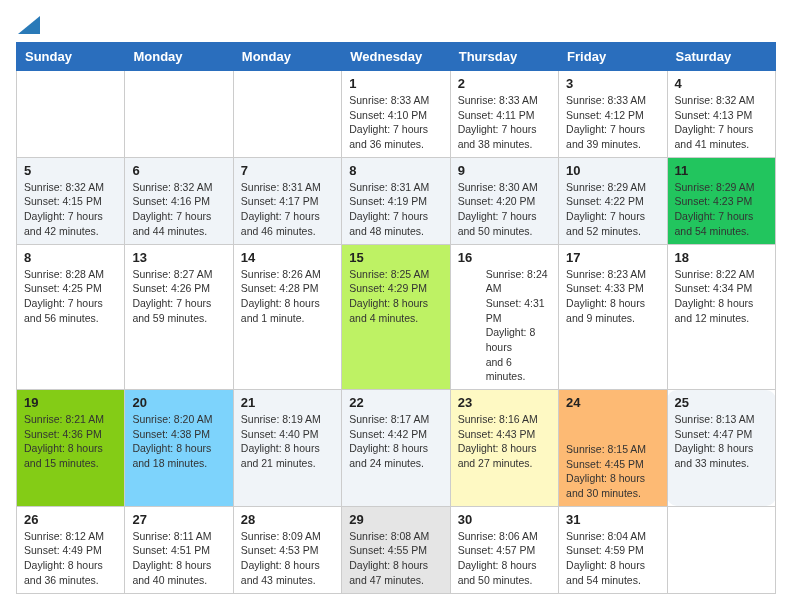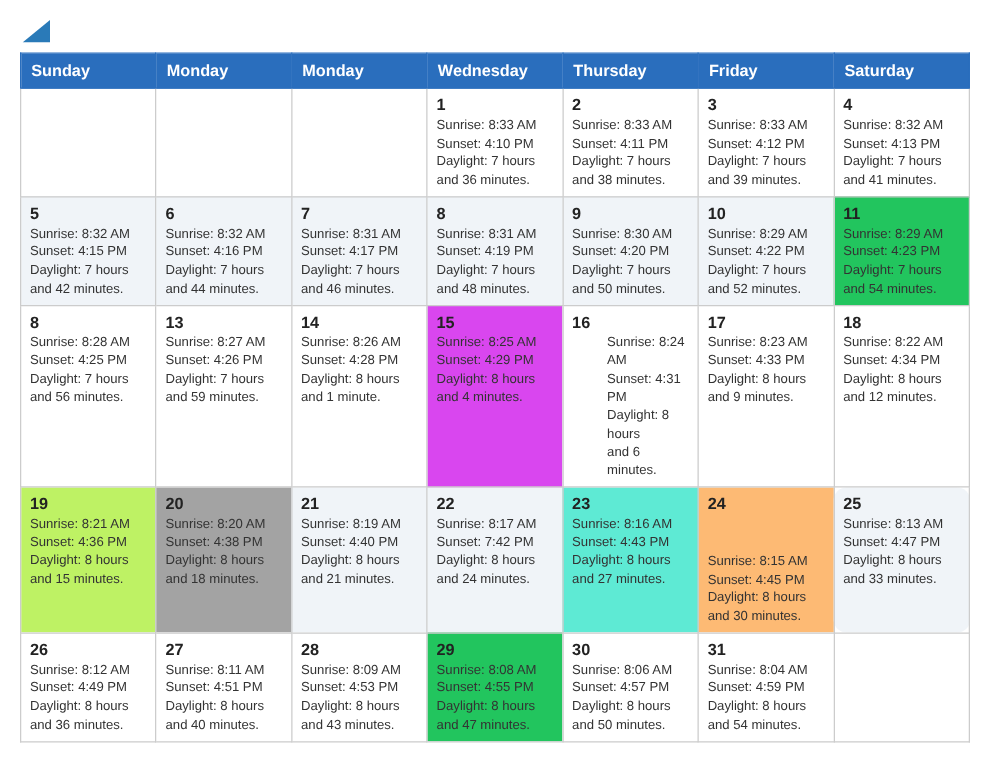--- a/index.html
+++ b/index.html
@@ -217,21 +217,21 @@
 Daylight: 7 hours
 and 59 minutes.</div>
         </td>
         <td style="background: rgb(255, 255, 255);">
           <div class="day-number">14</div>
           <div class="day-info" style="white-space: pre-line;">Sunrise: 8:26 AM
 Sunset: 4:28 PM
 Daylight: 8 hours
 and 1 minute.</div>
         </td>
-        <td style="background: #d946ef;">
+        <td style="background: #bef264;">
           <div class="day-number">15</div>
           <div class="day-info" style="white-space: pre-line;">Sunrise: 8:25 AM
 Sunset: 4:29 PM
 Daylight: 8 hours
 and 4 minutes.</div>
         </td>
         <td style="background: rgb(255, 255, 255);">
           <div class="day-number">16</div>
           <div class="day-info" style="white-space: pre-line; margin-left: 28px;">Sunrise: 8:24 AM
 Sunset: 4:31 PM
@@ -247,49 +247,49 @@
         </td>
         <td style="background: rgb(255, 255, 255);">
           <div class="day-number">18</div>
           <div class="day-info" style="white-space: pre-line;">Sunrise: 8:22 AM
 Sunset: 4:34 PM
 Daylight: 8 hours
 and 12 minutes.</div>
         </td>
       </tr>
       <tr>
-        <td style="background: #bef264;">
+        <td style="background: #84cc16;">
           <div class="day-number">19</div>
           <div class="day-info" style="white-space: pre-line;">Sunrise: 8:21 AM
 Sunset: 4:36 PM
 Daylight: 8 hours
 and 15 minutes.</div>
         </td>
-        <td style="background: #a3a3a3;">
+        <td style="background: #7dd3fc;">
           <div class="day-number">20</div>
           <div class="day-info" style="white-space: pre-line;">Sunrise: 8:20 AM
 Sunset: 4:38 PM
 Daylight: 8 hours
 and 18 minutes.</div>
         </td>
         <td style="background: rgb(240, 244, 248);">
           <div class="day-number">21</div>
           <div class="day-info" style="white-space: pre-line;">Sunrise: 8:19 AM
 Sunset: 4:40 PM
 Daylight: 8 hours
 and 21 minutes.</div>
         </td>
         <td style="background: rgb(240, 244, 248);">
           <div class="day-number">22</div>
           <div class="day-info" style="white-space: pre-line;">Sunrise: 8:17 AM
-Sunset: 7:42 PM
+Sunset: 4:42 PM
 Daylight: 8 hours
 and 24 minutes.</div>
         </td>
-        <td style="background: #5eead4;">
+        <td style="background: #fef9c3;">
           <div class="day-number">23</div>
           <div class="day-info" style="white-space: pre-line;">Sunrise: 8:16 AM
 Sunset: 4:43 PM
 Daylight: 8 hours
 and 27 minutes.</div>
         </td>
         <td style="background: #fdba74;">
           <div class="day-number">24</div>
           <div class="day-info" style="white-space: pre-line; margin-top: 32px;">Sunrise: 8:15 AM
 Sunset: 4:45 PM
@@ -319,21 +319,21 @@
 Daylight: 8 hours
 and 40 minutes.</div>
         </td>
         <td style="background: rgb(255, 255, 255);">
           <div class="day-number">28</div>
           <div class="day-info" style="white-space: pre-line;">Sunrise: 8:09 AM
 Sunset: 4:53 PM
 Daylight: 8 hours
 and 43 minutes.</div>
         </td>
-        <td style="background: #22c55e;">
+        <td style="background: #e5e5e5;">
           <div class="day-number">29</div>
           <div class="day-info" style="white-space: pre-line;">Sunrise: 8:08 AM
 Sunset: 4:55 PM
 Daylight: 8 hours
 and 47 minutes.</div>
         </td>
         <td style="background: rgb(255, 255, 255);">
           <div class="day-number">30</div>
           <div class="day-info" style="white-space: pre-line;">Sunrise: 8:06 AM
 Sunset: 4:57 PM

